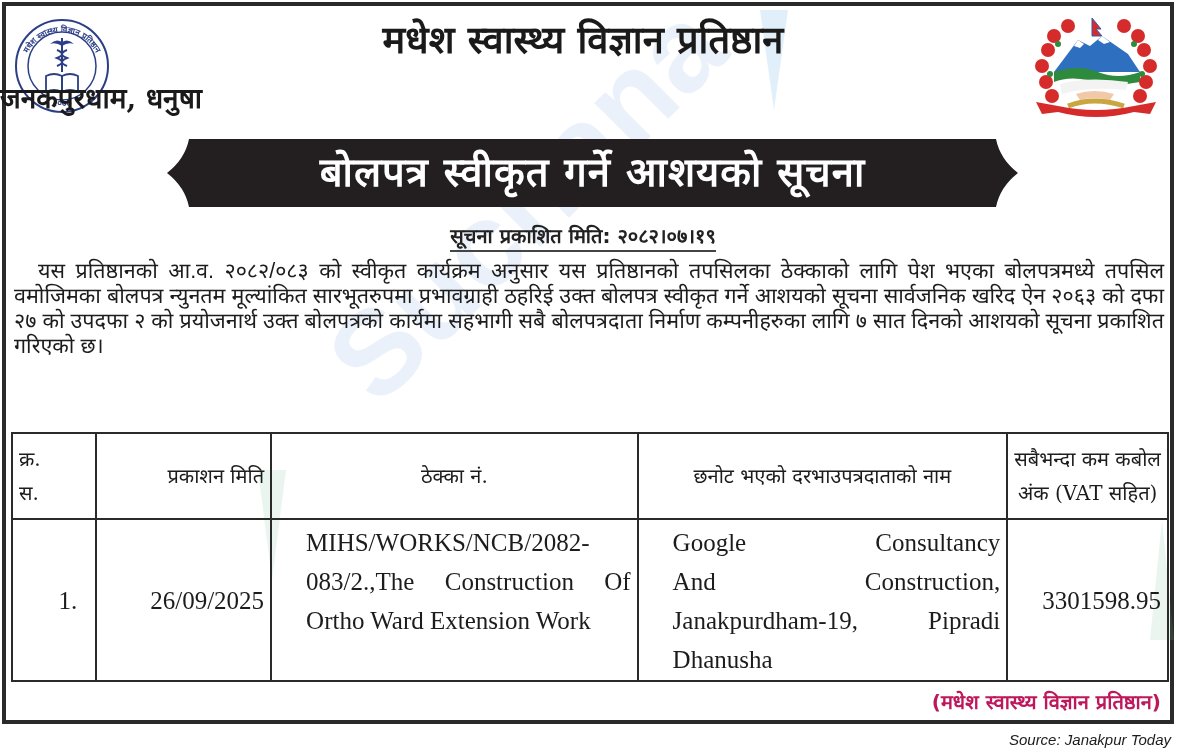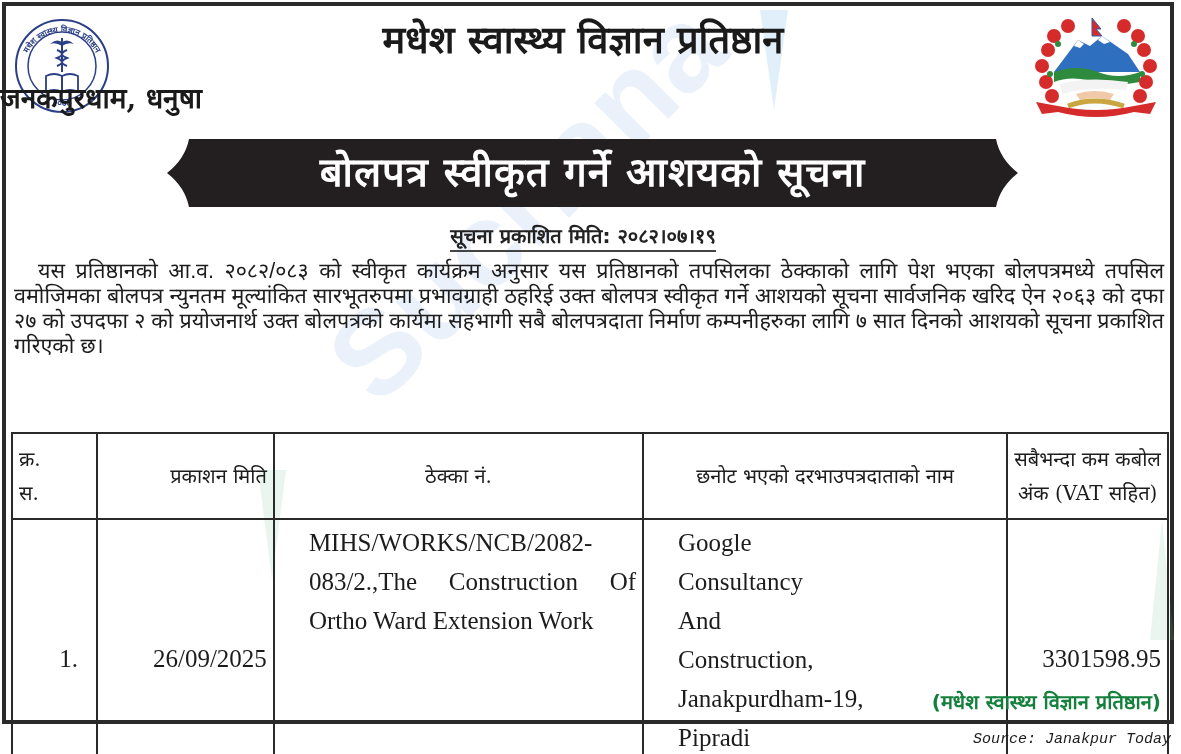--- a/index.html
+++ b/index.html
@@ -53,25 +53,25 @@
   .tbl td, .tbl th { border: 2.5px solid #2a2a2a; padding: 0 6px; font-weight: normal; }
   .tbl th { height: 84px; font-family: "DejaVu Serif", serif; font-size: 20px; line-height: 34px; }
   .tbl td { height: 157px; font-size: 25px; line-height: 39px; vertical-align: middle; padding-left: 34px; }
   .c1 { width: 48px; text-align: center; }
   .c2 { width: 139px; text-align: right; }
   .c3 { width: 336px; text-align: justify; margin-left: 23px; }
   .c4 { width: 356px; text-align: justify; }
   .c5 { }
   .tbl th.c1 { text-align: left; }
   .tbl td.c3, .tbl td.c4 { vertical-align: top; padding-top: 3px; }
-  .just-line { display: flex; justify-content: space-between; flex-direction: column; }
+  .just-line { display: flex; justify-content: space-between; }
 
   .signature { position: absolute; right: 20px; top: 688px; font-family: "DejaVu Sans", sans-serif;
-               font-weight: bold; font-size: 20px; color: #15803d; }
-  .source { position: absolute; right: 10px; top: 731px; font-family: Liberation Mono, monospace;
+               font-weight: bold; font-size: 20px; color: #be185d; }
+  .source { position: absolute; right: 10px; top: 731px; font-family: Liberation Sans, sans-serif;
             font-style: italic; font-size: 15px; color: #1c1c1c; }
 </style>
 </head>
 <body>
 
 <div class="frame"></div>
 
 <div class="wm" style="left:0;top:0;width:1181px;height:754px;">
   <div class="wm-text">Suchana</div>
   <div class="wm-bolt1"></div>

